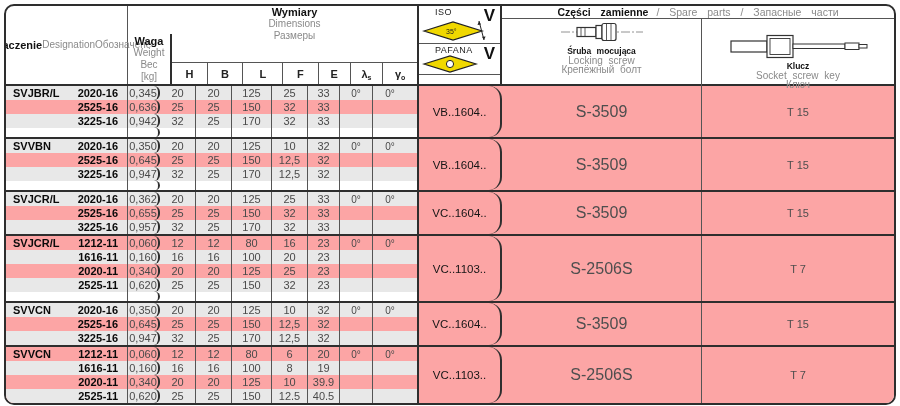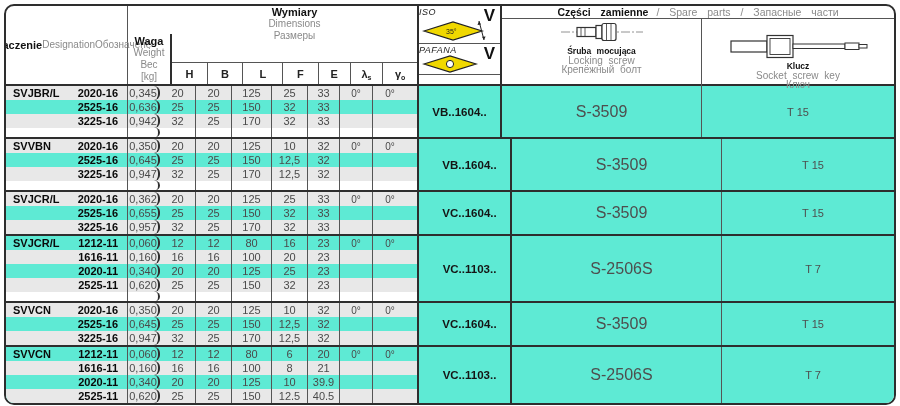--- a/index.html
+++ b/index.html
@@ -24,49 +24,49 @@
   .hd-dims{width:247px;border-right:2px solid var(--border-dark);display:flex;flex-direction:column;}
   .dims-title{flex:1;display:flex;flex-direction:column;align-items:center;justify-content:flex-start;border-bottom:1px solid var(--border-mid);}
   .dims-cols{height:21px;display:flex;}
   .dc{border-right:1px solid var(--border-mid);display:flex;align-items:center;justify-content:center;font-size:11px;font-weight:600;color:#222;}
   .dc:last-child{border-right:none;}
   .dc .sub{font-size:7px;color:#222;align-self:flex-end;margin-bottom:3px;}
   .w0{width:36px}.w1{width:36px}.w2{width:40px}.w3{width:36px}.w4{width:32px}.w5{width:33px}.w6{width:34px}
   .hd-iso{width:83px;border-right:2px solid var(--border-dark);display:flex;flex-direction:column;}
   .iso-box{height:38px;border-bottom:1px solid var(--border-mid);position:relative;}
   .pafana-box{height:31px;border-bottom:1px solid var(--border-mid);position:relative;}
-  .iso-label{position:absolute;top:1px;left:0;font-size:9px;color:#222;letter-spacing:.5px;font-style:italic;}
+  .iso-label{position:absolute;top:1px;left:16px;font-size:9px;color:#222;letter-spacing:.5px;}
   .shape-letter{position:absolute;top:0px;right:5px;font-size:17px;font-weight:bold;color:#111;}
   .insert-svg{position:absolute;left:3px;bottom:1px;}
   .hd-spare{flex:1;display:flex;flex-direction:column;}
   .spare-title{height:16px;border-bottom:1px solid var(--border-mid);display:flex;align-items:center;justify-content:center;font-size:10.5px;word-spacing:7px;}
   .spare-title .tb{font-weight:bold;color:#111;margin-right:8px;}
   .spare-title .tr{color:var(--muted);}
   .spare-icons{flex:1;display:flex;}
   .screw-cell{width:200px;border-right:1px solid var(--border-mid);display:flex;flex-direction:column;align-items:center;justify-content:flex-end;padding-bottom:16px;}
   .key-cell{flex:1;display:flex;flex-direction:column;align-items:center;justify-content:flex-end;padding-bottom:1px;}
   .tool-svg{margin-bottom:2px;}
   .lb1{font-size:8.5px;font-weight:bold;color:#111;word-spacing:3px;line-height:9px;}
   .lb2{font-size:10px;color:var(--muted);word-spacing:3px;line-height:9px;}
 
   
-  .band{display:flex;background:#5eead4;}
-  .band + .band{border-top:2px solid var(--border-dark);gap:10px;}
+  .band{display:flex;background:#fca5a5;}
+  .band + .band{border-top:2px solid var(--border-dark);}
   .band-left{width:413px;border-right:2px solid var(--border-dark);}
   .drow{display:flex;height:14px;}
   .drow.stripe{background:var(--stripe);}
   .drow.spacer{height:9px;background:#fff;}
   .cell{border-right:1px solid var(--border-mid);height:100%;display:flex;align-items:center;justify-content:center;font-size:11px;color:var(--num);line-height:13px;}
   .c-des{width:122px;justify-content:space-between;padding:0 9px 0 7px;}
   .rn{font-weight:bold;color:#0a0a0a;font-size:11px;}
   .rs{font-weight:bold;color:#0a0a0a;font-size:11px;}
   .c-w{width:32px;border-right:2px solid var(--border-dark);border-radius:6px;}
   .c-ang{font-size:10px;}
   .c-go{border-right:none;}
-  .c-insert{width:83px;border-right:2px solid var(--border-dark);display:flex;align-items:center;justify-content:center;font-size:11.5px;font-weight:bold;color:#151515;}
+  .c-insert{width:83px;border-right:2px solid var(--border-dark);display:flex;align-items:center;justify-content:center;font-size:11.5px;font-weight:normal;color:#151515;border-radius:13px;}
   .c-screw{width:200px;border-right:1px solid var(--border-mid);display:flex;align-items:center;justify-content:center;font-size:16px;color:#4e4e4e;}
   .c-key{flex:1;display:flex;align-items:center;justify-content:center;font-size:11px;color:#4e4e4e;}
 </style>
 </head>
 <body>
 
 <div class="page">
   <div class="table">
 
     <div class="hdr">
@@ -475,21 +475,21 @@
             <div class="drow stripe">
               <div class="cell c-des">
                 <div class="rn"></div>
                 <div class="rs">1616-11</div>
               </div>
               <div class="cell c-w">0,160</div>
               <div class="cell w0">16</div>
               <div class="cell w1">16</div>
               <div class="cell w2">100</div>
               <div class="cell w3">8</div>
-              <div class="cell w4">21</div>
+              <div class="cell w4">19</div>
               <div class="cell c-ang w5"></div>
               <div class="cell c-ang c-go w6"></div>
             </div>
             <div class="drow">
               <div class="cell c-des">
                 <div class="rn"></div>
                 <div class="rs">2020-11</div>
               </div>
               <div class="cell c-w">0,340</div>
               <div class="cell w0">20</div>

